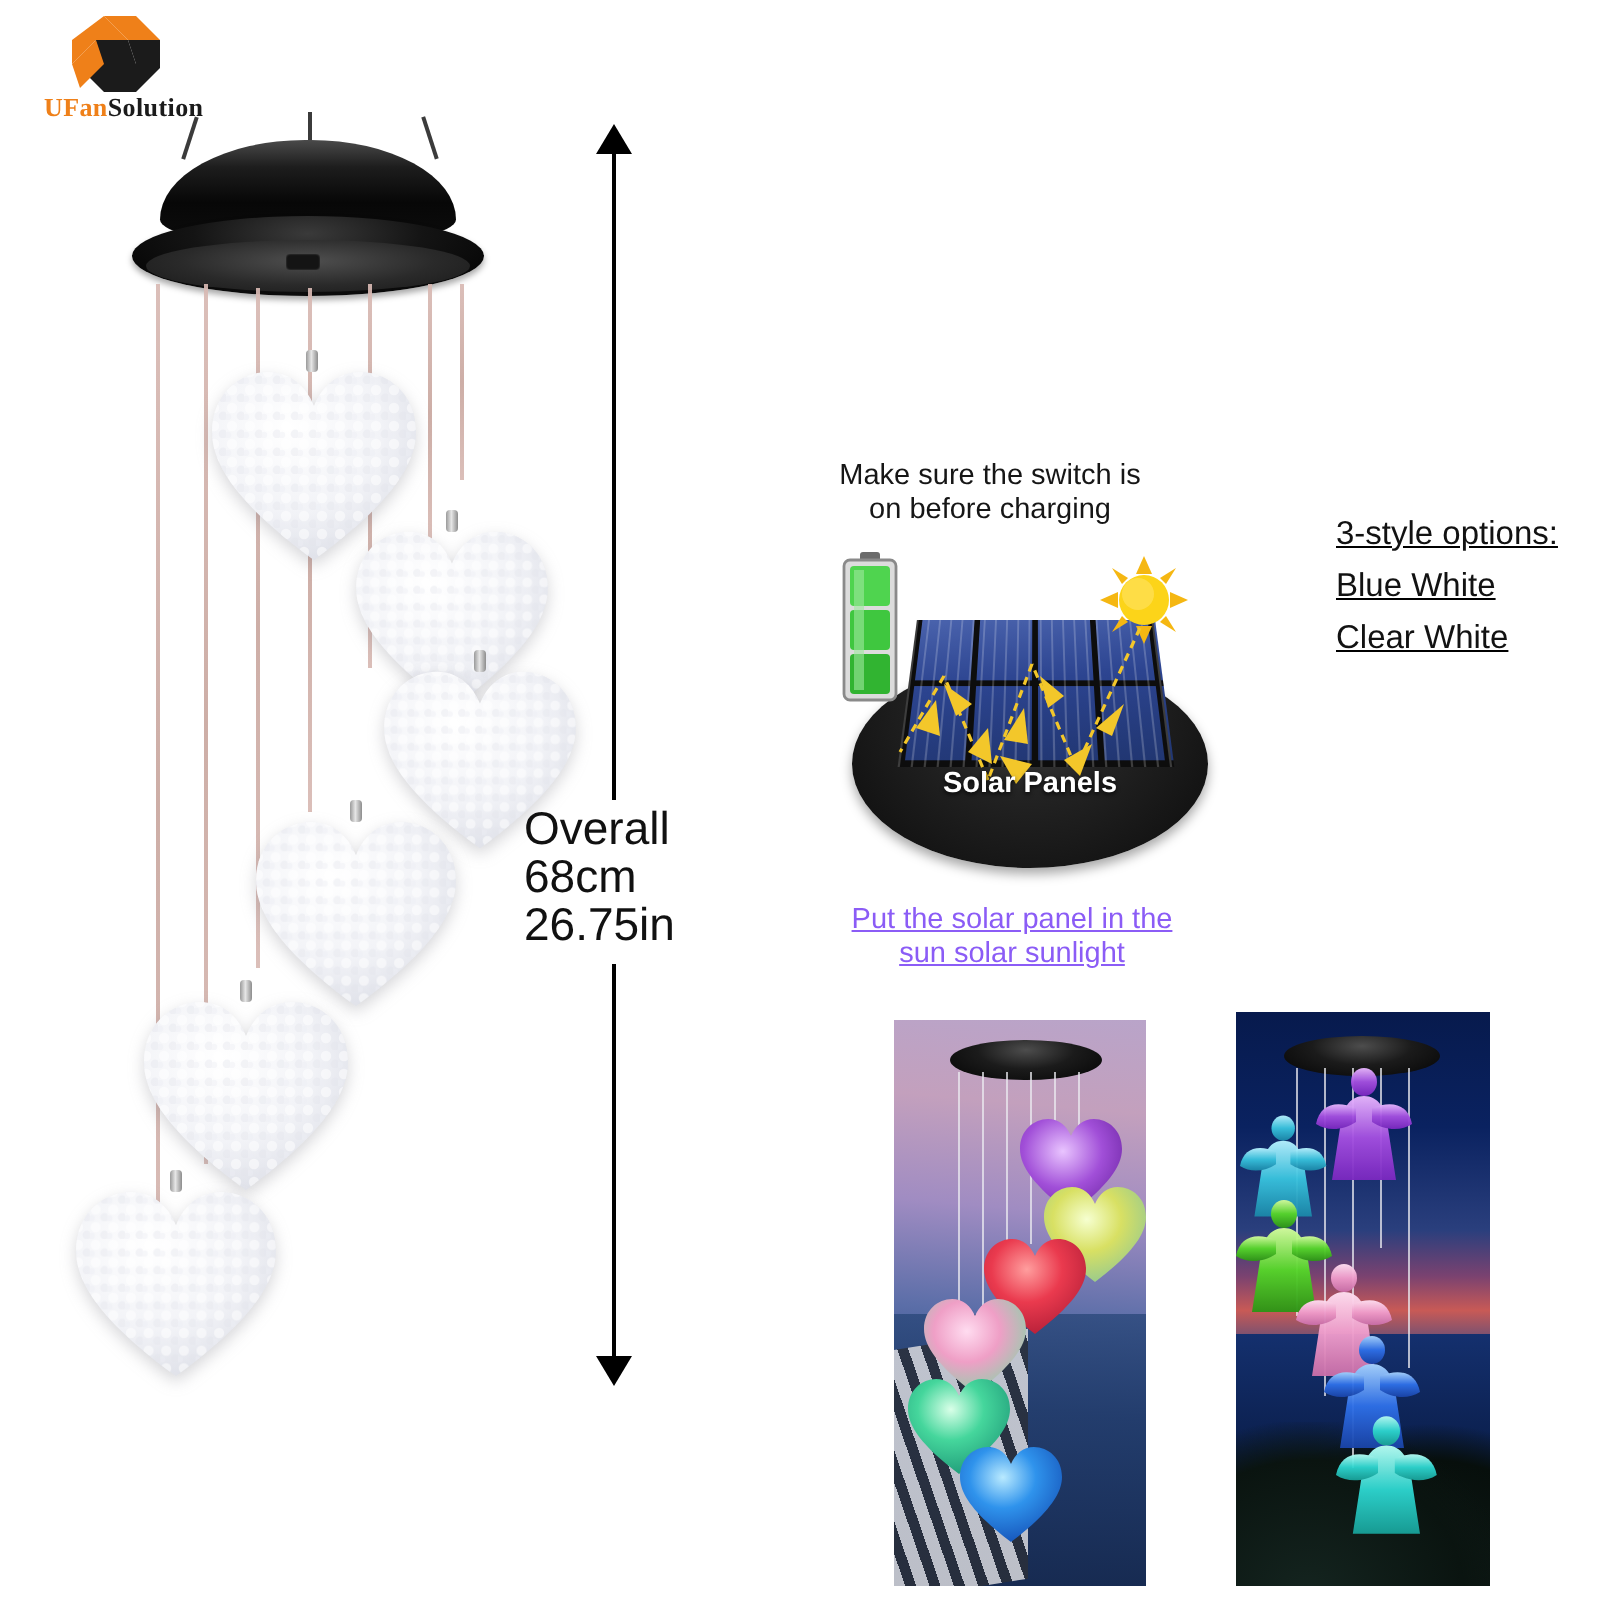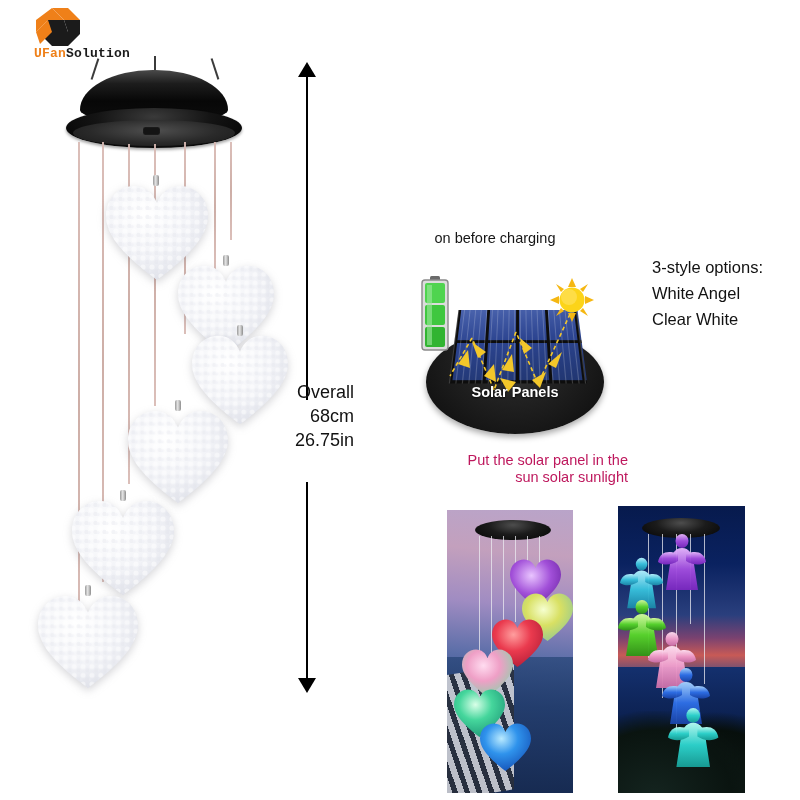--- a/index.html
+++ b/index.html
@@ -8,22 +8,22 @@
     background: #ffffff;
     font-family: "Liberation Sans", sans-serif;
     overflow: hidden;
   }
   #stage { position: relative; width: 800px; height: 800px; background:#fff; }
 
   
   .logo-wrap { position:absolute; left:22px; top:6px; width:120px; height:56px; }
   .logo-mark { position:absolute; left:12px; top:0px; width:48px; height:42px; }
   .logo-text { position:absolute; left:0px; top:40px; width:120px;
-    font-family:Liberation Mono, monospace; font-weight:bold; font-size:13px;
-    letter-spacing:.2px; white-space:nowrap;text-align:center; }
+    font-family:Liberation Serif, serif; font-weight:bold; font-size:13px;
+    letter-spacing:.2px; white-space:nowrap; }
   .logo-text .u { color:#ef8019; }
   .logo-text .s { color:#1b1b1b; }
 
   
   .title { position:absolute; left:300px; top:20px; width:470px;
     font-size:31px; color:#141414; letter-spacing:-.2px; white-space:nowrap; }
 
   
   .product { position:absolute; left:18px; top:58px; width:268px; height:650px; }
   .dome-top { position:absolute; left:62px; top:12px; width:148px; height:52px;
@@ -50,22 +50,22 @@
   .hshape { position:absolute; left:0; top:0; width:100%; height:100%;
     filter: drop-shadow(0 3px 4px rgba(120,120,130,.30)); }
 
   
   .dim-line { position:absolute; left:306px; width:2px; background:#000; }
   .dim-head { position:absolute; left:298px; width:0; height:0; }
   .dim-head.up { border-left:9px solid transparent; border-right:9px solid transparent;
     border-bottom:15px solid #000; }
   .dim-head.down { border-left:9px solid transparent; border-right:9px solid transparent;
     border-top:15px solid #000; }
-  .dim-label { position:absolute; left:262px; top:380px; width:92px;
-    text-align:right; font-size:18px; line-height:24px; color:#111; }
+  .dim-label { position:absolute; left:262px; top:402px; width:92px;
+    text-align:left; font-size:23px; line-height:24px; color:#111; }
 
   
   .switch-panel { position:absolute; left:385px; top:90px; width:220px; height:132px;
     border-radius:9px; overflow:hidden;
     background:
       repeating-linear-gradient(38deg, rgba(255,255,255,.045) 0 1px, rgba(0,0,0,.05) 1px 2px),
       repeating-linear-gradient(122deg, rgba(255,255,255,.04) 0 1px, rgba(0,0,0,.045) 1px 2px),
       linear-gradient(160deg,#6e6e6e 0%,#5d5d5d 45%,#4e4e4e 100%);
     box-shadow:inset 0 1px 2px rgba(255,255,255,.18), inset 0 -3px 7px rgba(0,0,0,.35);}
   .screw { position:absolute; left:104px; top:8px; width:17px; height:17px; border-radius:50%;
@@ -106,25 +106,25 @@
       repeating-linear-gradient(90deg, rgba(255,255,255,.20) 0 1px, transparent 1px 6px),
       repeating-linear-gradient(90deg, #0d0d0d 0 3px, transparent 3px 31px),
       repeating-linear-gradient(0deg, #0d0d0d 0 3px, transparent 3px 39px),
       linear-gradient(175deg,#4a63ad 0%,#2c4490 45%,#20356f 100%); }
   .sun { position:absolute; left:130px; top:6px; width:44px; height:44px; }
   .battery { position:absolute; left:0px; top:4px; width:30px; height:76px; }
   .solar-label { position:absolute; left:6px; top:112px; width:178px; text-align:center;
     font-size:14.5px; font-weight:bold; color:#fff;
     text-shadow:0 1px 2px rgba(0,0,0,.8); }
   .arrows-svg { position:absolute; left:0; top:0; width:192px; height:170px; }
-  .cap-solar { position:absolute; left:384px; top:452px; width:244px; text-align:right;
-    font-size:14.5px; line-height:17px; color:#be185d; }
-
-  
-  .styles { position:absolute; left:652px; top:254px; width:130px; }
+  .cap-solar { position:absolute; left:384px; top:452px; width:244px; text-align:center;
+    font-size:14.5px; line-height:17px; color:#8b5cf6;text-decoration:underline; }
+
+  
+  .styles { position:absolute; left:668px; top:254px; width:130px;text-decoration:underline; }
   .styles div { font-size:16.5px; line-height:26px; color:#121212; white-space:nowrap; }
 
   
   .photo { position:absolute; overflow:hidden; }
   .photo-hearts { left:447px; top:510px; width:126px; height:283px; }
   .photo-angels { left:618px; top:506px; width:127px; height:287px; }
   .sky-hearts { position:absolute; inset:0;
     background:linear-gradient(185deg,#b9a4c9 0%,#c3a0bd 16%,#a08cc2 34%,
       #5b6ea8 52%,#2f4a86 68%,#27407a 84%,#1d2f5c 100%); }
   .sky-angels { position:absolute; inset:0;
@@ -253,20 +253,21 @@
     <div class="dim-label">
       <div>Overall</div>
       <div>68cm</div>
       <div>26.75in</div>
     </div>
     <div class="dim-line" style="top:482px; height:196px;"></div>
     <div class="dim-head down" style="top:678px;"></div>
   </div>
 
   <div class="cap-switch">
+    <div>Make sure the switch is</div>
     <div>on before charging</div>
   </div>
 
   <div class="solar-block">
     <div class="solar-base"></div>
     <div class="solar-cell">
         <div class="grid"></div>
       </div>
 
     <div class="sun">
@@ -319,21 +320,21 @@
 
     <div class="solar-label">Solar Panels</div>
   </div>
   <div class="cap-solar">
     <div>Put the solar panel in the</div>
     <div>sun solar sunlight</div>
   </div>
 
   <div class="styles">
     <div>3-style options:</div>
-    <div>White Angel</div>
+    <div>Blue White</div>
     <div>Clear White</div>
   </div>
 
   <div class="photo photo-hearts">
     <div class="sky-hearts"></div>
     <div class="city"></div>
     <div class="rail"></div>
     <div class="mini-cap" style="left:28px; top:10px; width:76px; height:20px;"></div>
     <div class="mini-wire" style="left:32px; top:26px; height:120px;"></div>
     <div class="mini-wire" style="left:44px; top:26px; height:150px;"></div>

